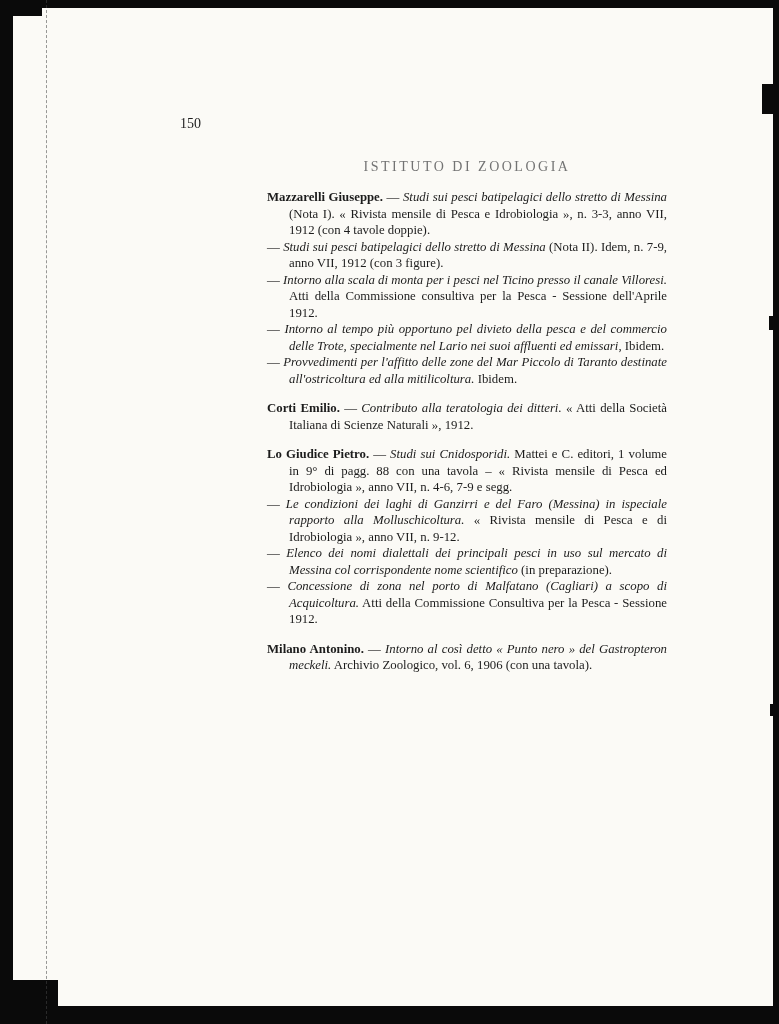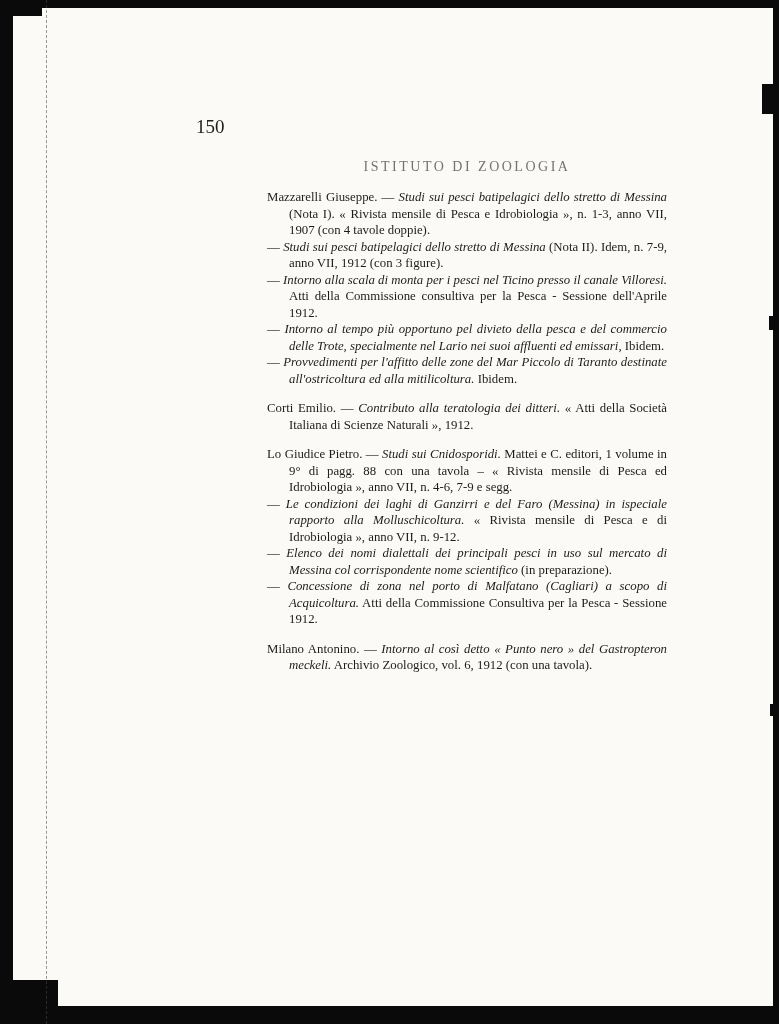--- a/index.html
+++ b/index.html
@@ -24,42 +24,42 @@
   .tab-right-3 { right:0; top:704px; width:9px; height:12px; }
   .bar-bottom { left:0; bottom:0; width:779px; height:18px; }
   .corner-bl { left:0; bottom:0; width:58px; height:44px; }
   .corner-tl { left:0; top:0; width:42px; height:16px; }
   .page-edge {
     position:absolute; left:46px; top:0; height:1024px; width:0;
     border-left:1px dashed rgba(70,70,70,.55);
   }
   
   .pagenum {
-    position:absolute; left:196px; top:116px;
-    font-size:19px; color:#1d1d1d;
+    position:absolute; left:180px; top:116px;
+    font-size:14px; color:#1d1d1d;
   }
   .content {
     position:absolute; left:267px; top:158px; width:400px;
     color:#1c1c1c;
     font-size:12.8px; line-height:1.29;
     text-align:justify;
   }
   .heading {
     margin:0; text-align:center;
     font-size:14px; font-weight:normal;
     letter-spacing:2.5px;
     color:#737373;
   }
   .entry {
     margin:0;
     padding-left:22px;
     text-indent:-22px;
   }
   .entry.new-author { margin-top:13px; }
-  .author { font-weight:400; }
+  .author { font-weight:700; }
   .entry i { }
 </style>
 </head>
 <body>
 
 <div class="paper"></div>
 
 <div class="bar bar-top"></div>
 <div class="bar bar-left"></div>
 <div class="bar bar-right"></div>
@@ -69,21 +69,21 @@
 <div class="bar bar-bottom"></div>
 <div class="bar corner-bl"></div>
 <div class="bar corner-tl"></div>
 <div class="page-edge"></div>
 
 <div class="pagenum">150</div>
 
 <div class="content">
   <h1 class="heading">ISTITUTO DI ZOOLOGIA</h1>
 
-  <p class="entry new-author"><span class="author">Mazzarelli Giuseppe.</span><span> — </span><i>Studi sui pesci batipelagici dello stretto di Messina</i><span> (Nota I). « Rivista mensile di Pesca e Idrobiologia », n. 1-3, anno VII, 1907 (con 4 tavole doppie).</span></p>
+  <p class="entry new-author"><span class="author">Mazzarelli Giuseppe.</span><span> — </span><i>Studi sui pesci batipelagici dello stretto di Messina</i><span> (Nota I). « Rivista mensile di Pesca e Idrobiologia », n. 3-3, anno VII, 1912 (con 4 tavole doppie).</span></p>
 
   <p class="entry"><span class="author"></span><span>— </span><i>Studi sui pesci batipelagici dello stretto di Messina</i><span> (Nota II). Idem, n. 7-9, anno VII, 1912 (con 3 figure).</span></p>
 
 
   <p class="entry"><span class="author"></span><span>— </span><i>Intorno alla scala di monta per i pesci nel Ticino presso il canale Villoresi.</i><span> Atti della Commissione consultiva per la Pesca - Sessione dell'Aprile 1912.</span></p>
 
   <p class="entry"><span class="author"></span><span>— </span><i>Intorno al tempo più opportuno pel divieto della pesca e del commercio delle Trote, specialmente nel Lario nei suoi affluenti ed emissari</i><span>, Ibidem.</span></p>
 
   <p class="entry"><span class="author"></span><span>— </span><i>Provvedimenti per l'affitto delle zone del Mar Piccolo di Taranto destinate all'ostricoltura ed alla mitilicoltura.</i><span> Ibidem.</span></p>
 
@@ -91,14 +91,14 @@
   <p class="entry new-author"><span class="author">Corti Emilio.</span><span> — </span><i>Contributo alla teratologia dei ditteri.</i><span> « Atti della Società Italiana di Scienze Naturali », 1912.</span></p>
 
   <p class="entry new-author"><span class="author">Lo Giudice Pietro.</span><span> — </span><i>Studi sui Cnidosporidi.</i><span> Mattei e C. editori, 1 volume in 9° di pagg. 88 con una tavola – « Rivista mensile di Pesca ed Idrobiologia », anno VII, n. 4-6, 7-9 e segg.</span></p>
 
   <p class="entry"><span class="author"></span><span>— </span><i>Le condizioni dei laghi di Ganzirri e del Faro (Messina) in ispeciale rapporto alla Molluschicoltura.</i><span> « Rivista mensile di Pesca e di Idrobiologia », anno VII, n. 9-12.</span></p>
 
   <p class="entry"><span class="author"></span><span>— </span><i>Elenco dei nomi dialettali dei principali pesci in uso sul mercato di Messina col corrispondente nome scientifico</i><span> (in preparazione).</span></p>
 
   <p class="entry"><span class="author"></span><span>— </span><i>Concessione di zona nel porto di Malfatano (Cagliari) a scopo di Acquicoltura.</i><span> Atti della Commissione Consultiva per la Pesca - Sessione 1912.</span></p>
 
-  <p class="entry new-author"><span class="author">Milano Antonino.</span><span> — </span><i>Intorno al così detto « Punto nero » del Gastropteron meckeli.</i><span> Archivio Zoologico, vol. 6, 1912 (con una tavola).</span></p>
+  <p class="entry new-author"><span class="author">Milano Antonino.</span><span> — </span><i>Intorno al così detto « Punto nero » del Gastropteron meckeli.</i><span> Archivio Zoologico, vol. 6, 1906 (con una tavola).</span></p>
 </div>
 
 </body></html>

